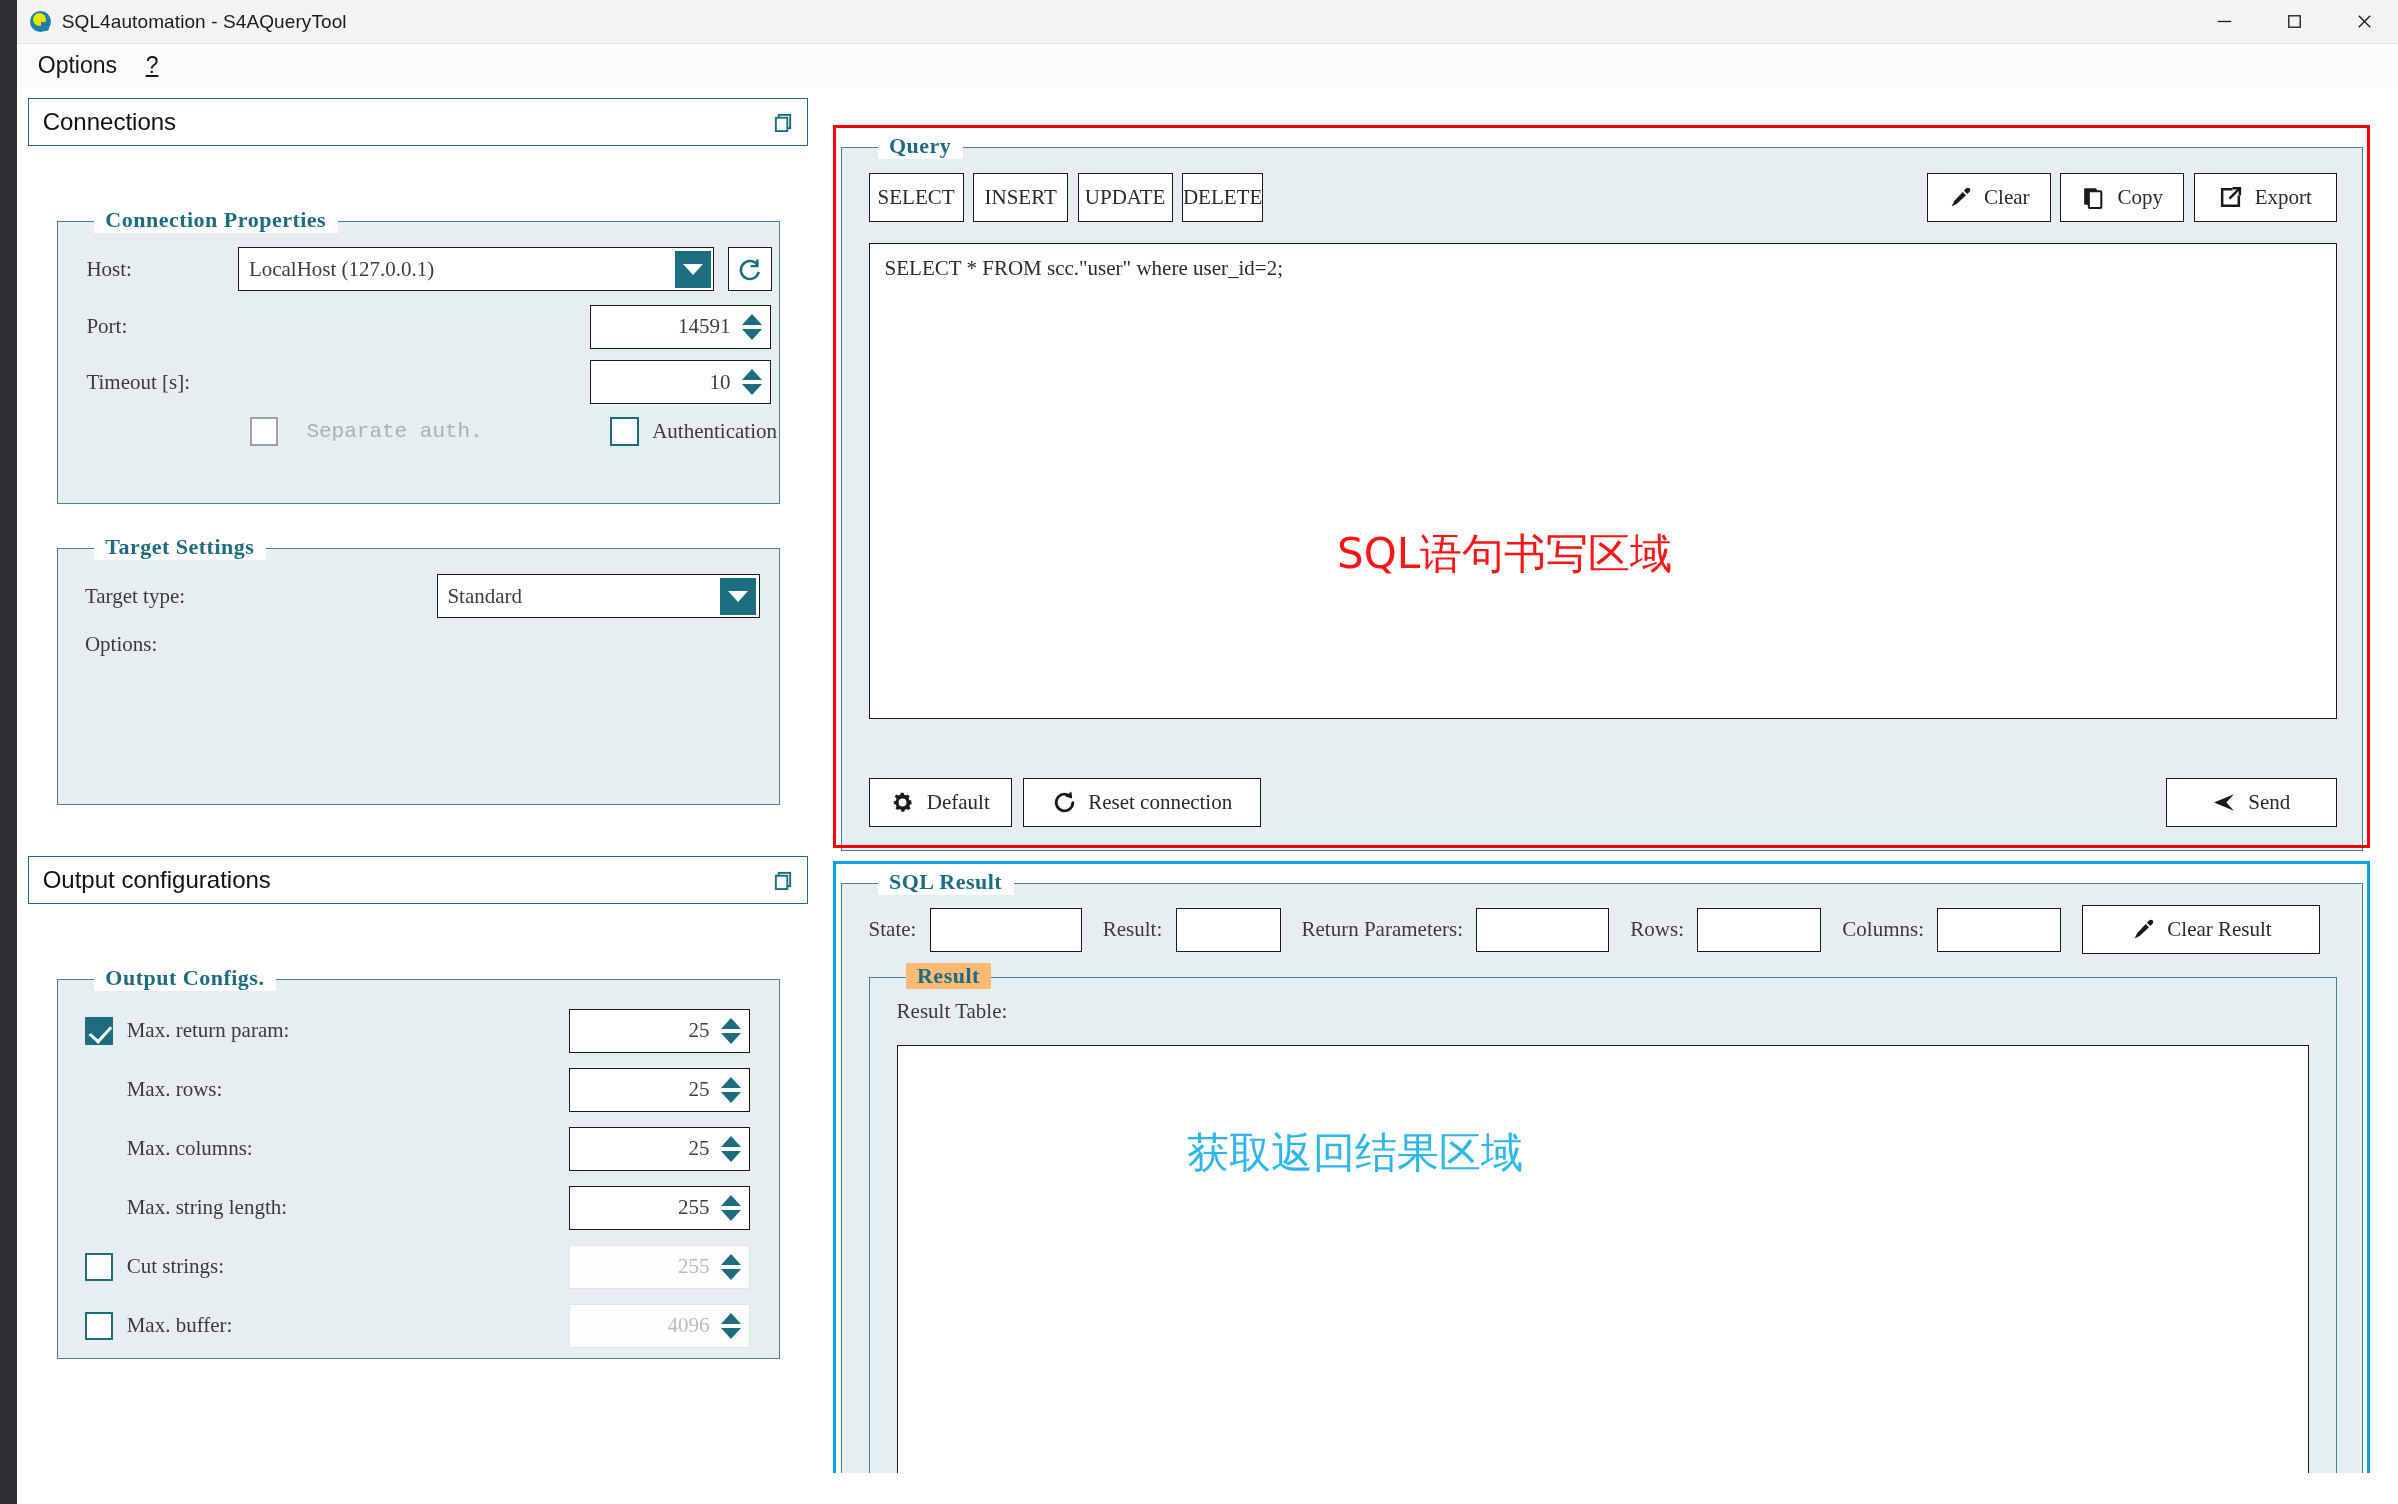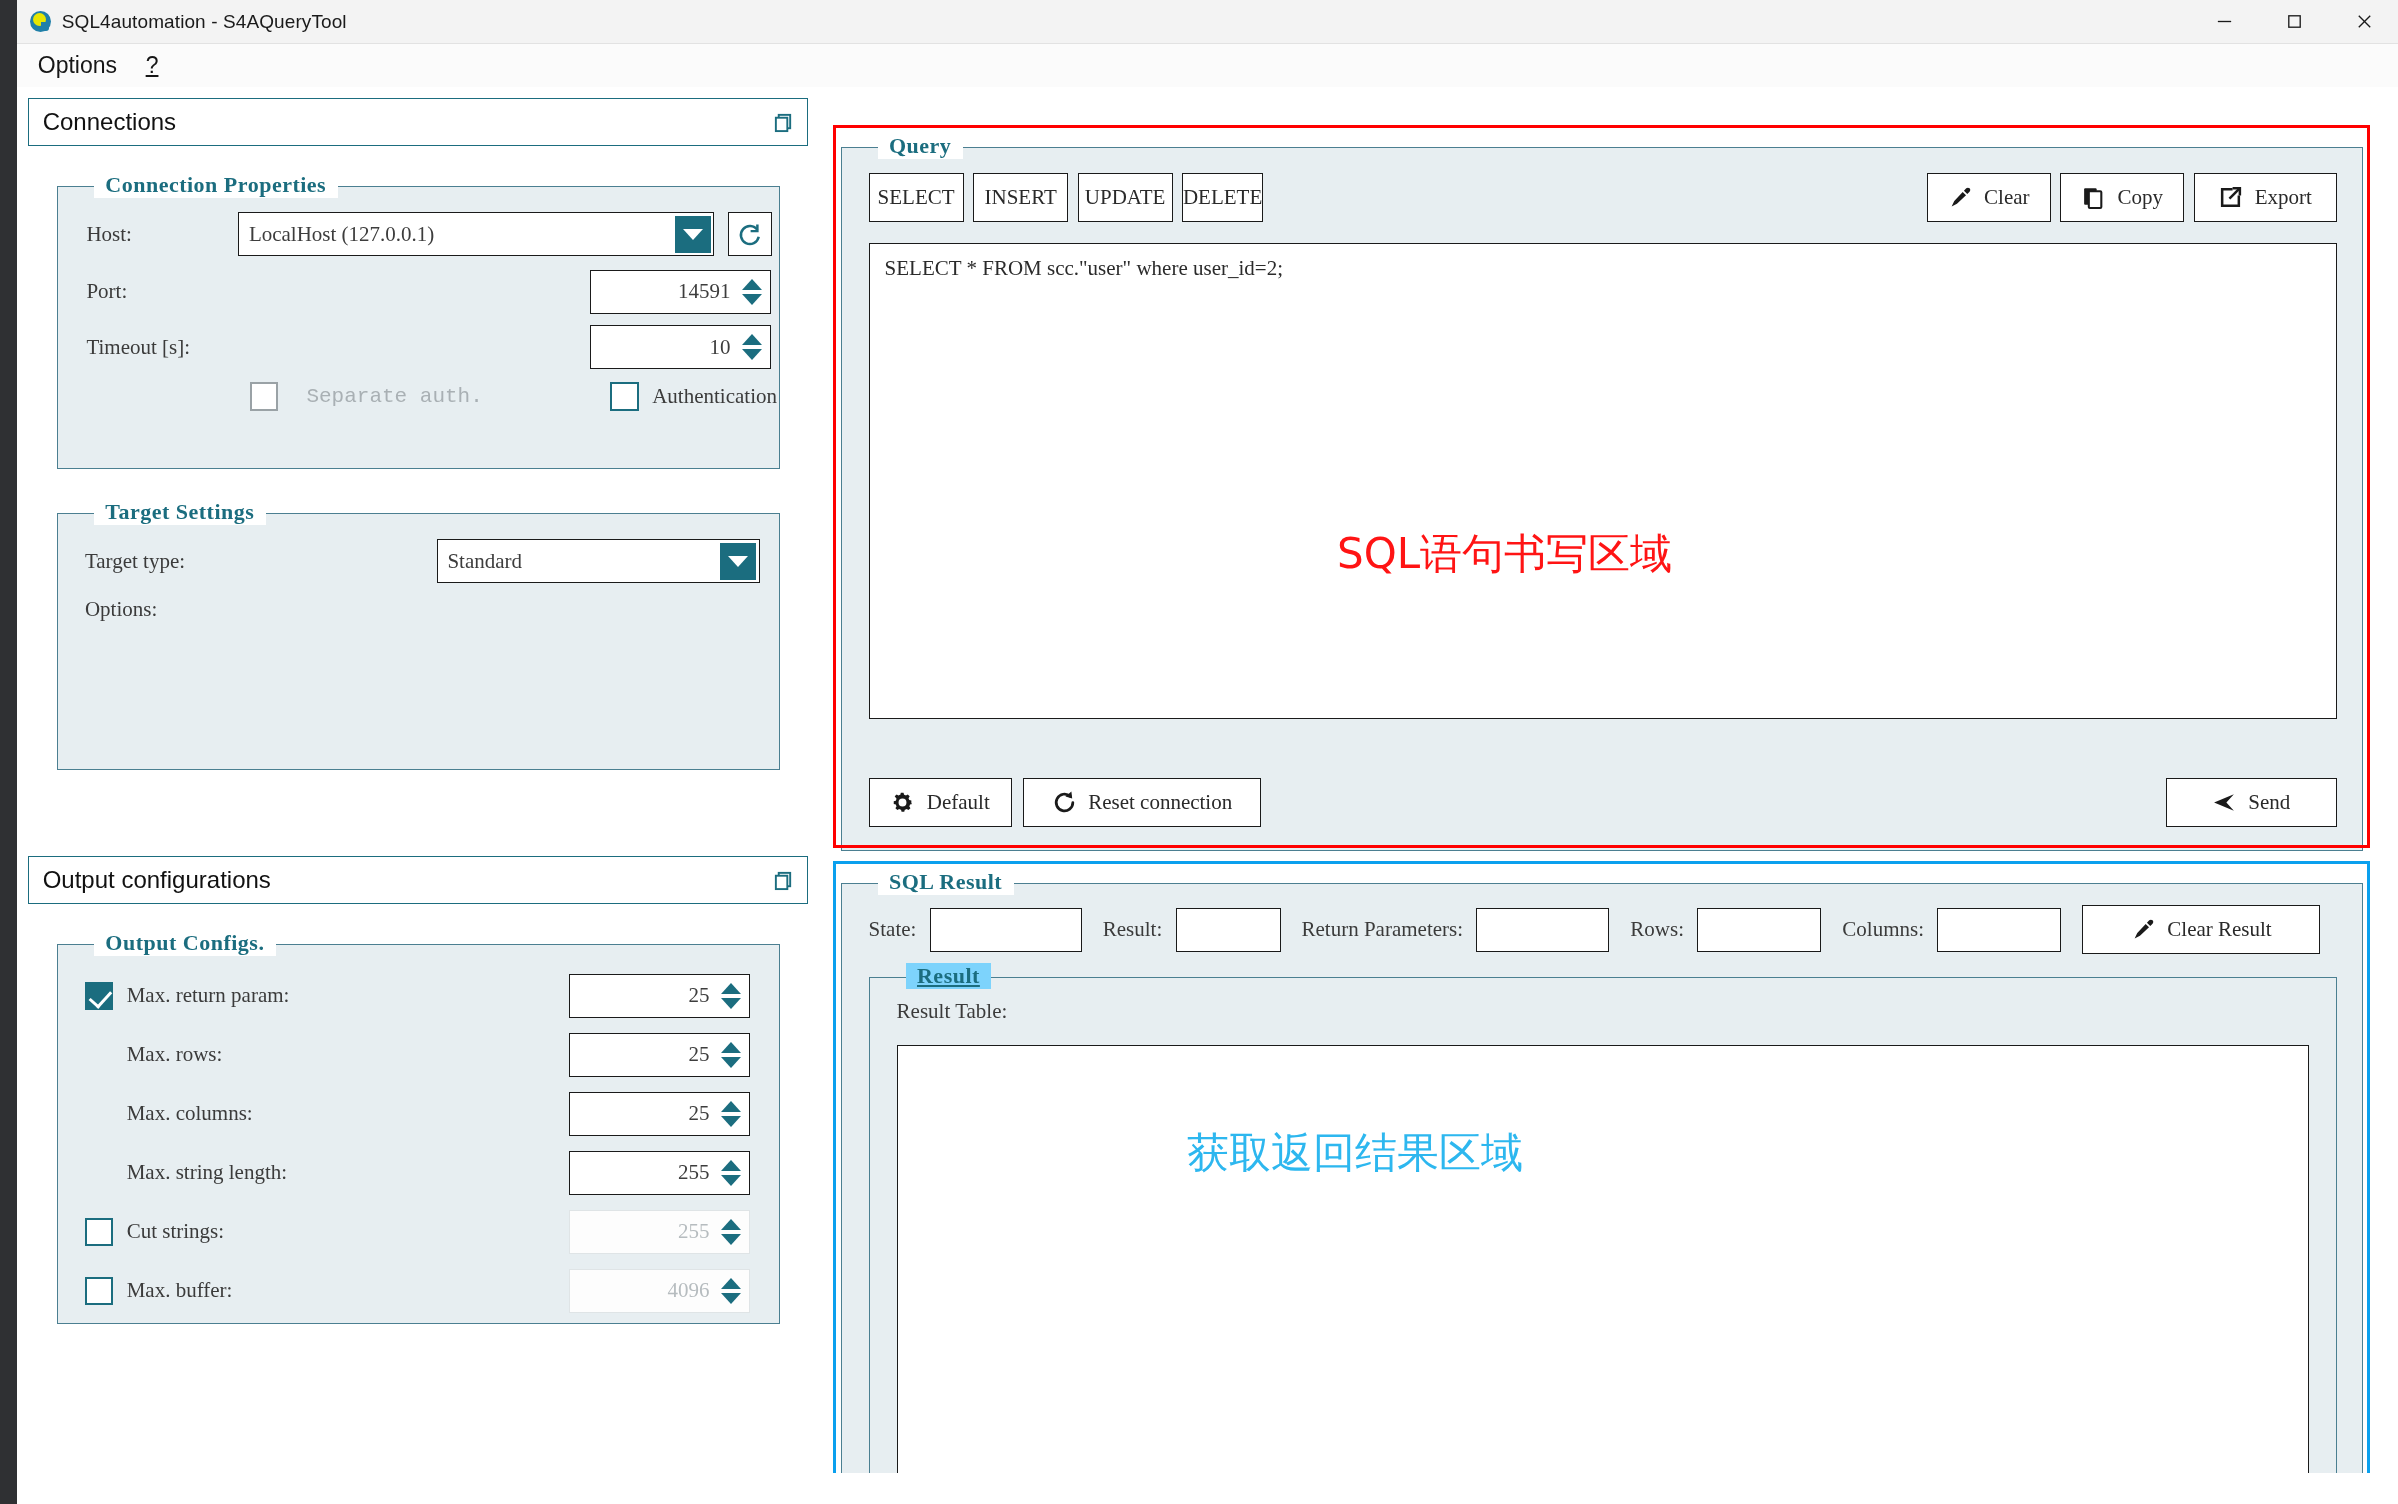--- a/index.html
+++ b/index.html
@@ -44,40 +44,40 @@
     padding-left:17px; gap:21px; flex:0 0 auto;
   }
   .menu-item { font-size:23px; color:#161616; padding:1.9px 3.8px; }
   .menu-item.mnemonic { text-decoration:underline; }
   #content {
     flex:1 1 auto; position:relative; background:#ffffff; display:flex;
     padding:0; overflow:hidden;
   }
 
   
-  .dock-panel { background:#ffffff; display:flex; flex-direction:column; }
+  .dock-panel { background:#ffffff; display:flex; flex-direction:column;gap:35px; }
   .dock-title {
     height:48px; border:1.9px solid #1b6d7f; background:#ffffff;
     display:flex; align-items:center; padding:0 13.3px; flex:0 0 auto;
   }
   .dock-title .dt-text { font-size:24px; color:#111; }
   .dock-float-icon { margin-left:auto; width:21px; height:21px; color:#1b6d7f; }
 
   
   .group {
     position:relative; background:#e7eef1; border:1.9px solid #4b7f91;
     margin-top:15px;
   }
   .group > .legend {
     position:absolute; top:-15px; left:36px; background:#ffffff;
     padding:0 11.4px; font-size:22px; color:#1b6d7f;
     font-family:"Liberation Serif", serif; font-weight:bold; letter-spacing:0.5px;
     white-space:nowrap;
   }
-  .group.on-blue > .legend { background:#7dd3fc;text-decoration:underline; }
+  .group.on-blue > .legend { background:#fdba74; }
 
   .mono { font-family:"Liberation Serif", serif; }
 
   .row { display:flex; align-items:center; }
   .lbl { font-size:21px; color:#3b3b3b; font-family:"Liberation Serif", serif; }
 
   
   .tbox {
     border:1.9px solid #1a1a1a; background:#ffffff; height:44px;
     display:flex; align-items:center; padding:0 9.5px;

